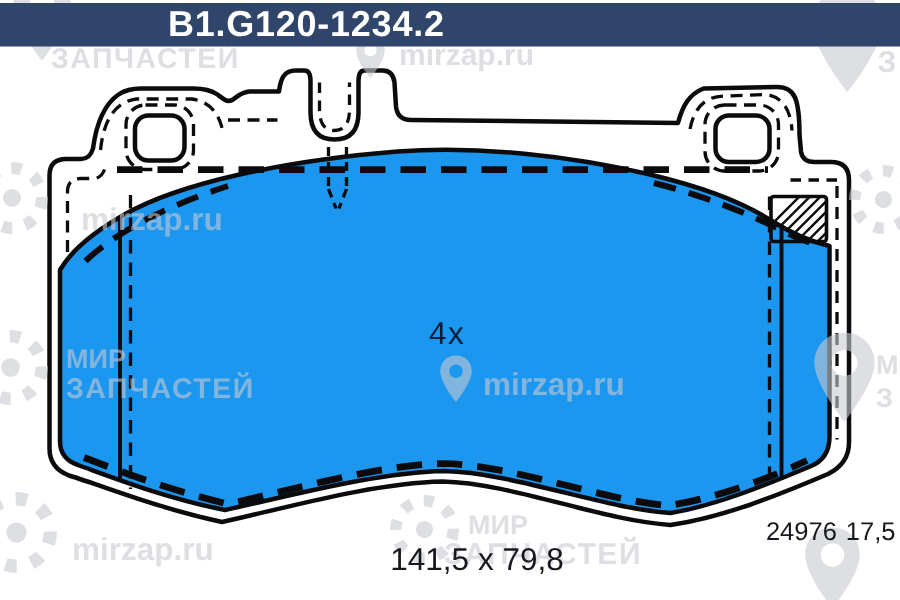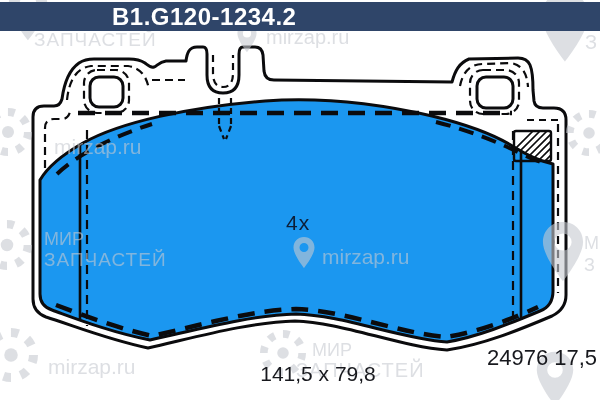--- a/index.html
+++ b/index.html
@@ -21,24 +21,24 @@
   .header-bar span{
     position:absolute;top:1px;color:var(--header-text);
     font-size:24px;font-weight:bold;letter-spacing:0.5px;white-space:nowrap;
   }
   .pn-primary{left:112px;}
   .pn-secondary{left:342px;}
   
   .lbl{position:absolute;font-weight:normal;white-space:nowrap;z-index:4;}
   .qty{left:286px;top:211px;font-size:21px;color:var(--quantity-text);letter-spacing:1px;}
   .dims{left:318px;top:362px;transform:translateX(-50%);font-size:21px;color:var(--label-text);}
-  .wva{right:3px;top:345px;font-size:22px;color:var(--label-text);}
+  .wva{right:3px;top:345px;font-size:17px;color:var(--label-text);}
   .wva span{margin-left:6px;}
   
-  .wm{position:absolute;color:var(--watermark);font-weight:normal;white-space:nowrap;z-index:2;line-height:1;}
+  .wm{position:absolute;color:var(--watermark);font-weight:bold;white-space:nowrap;z-index:2;line-height:1;}
   .wm svg{display:block;}
   
   .ln{stroke:var(--outline);fill:none;}
   .fill-plate{fill:#FFFFFF;}
   .fill-pad{fill:var(--pad-fill);}
   .fill-hole{fill:#FFFFFF;}
 </style>
 </head>
 <body>
 

